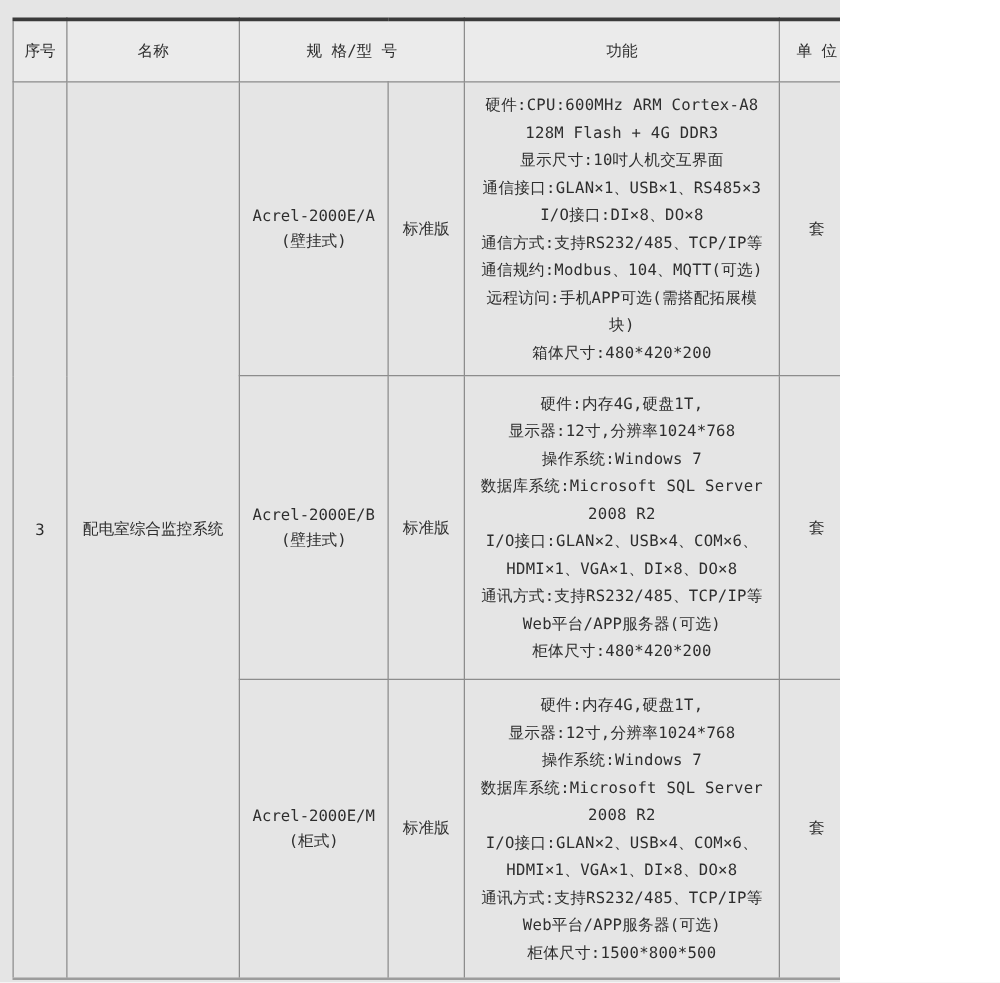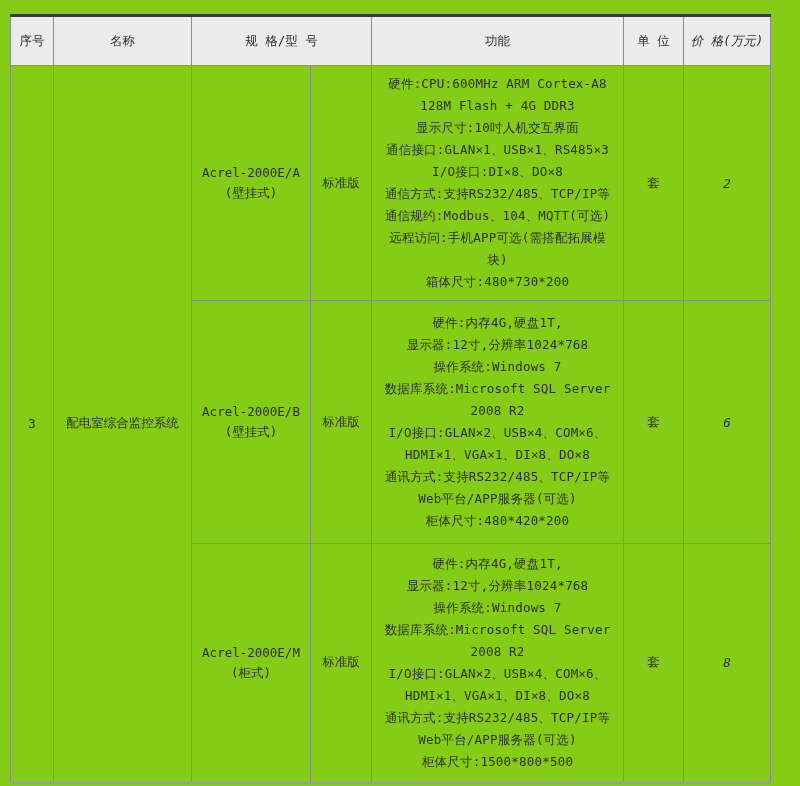--- a/index.html
+++ b/index.html
@@ -4,23 +4,23 @@
 <style>
   html, body {
     margin: 0;
     padding: 0;
     background: #ffffff;
     font-family: "DejaVu Sans Mono", "DejaVu Sans", monospace;
     color: #2e2e2e;
   }
   .page {
     position: relative;
-    width: 800px;
+    width: 672px;
     height: 786px;
-    background: #84cc16;
+    background: #e5e5e5;
     overflow: hidden;
   }
   table.spec-table {
     position: absolute;
     left: 10px;
     top: 14px;
     width: 760px;
     border-collapse: collapse;
     table-layout: fixed;
     border-top: 3px solid #3a3a3a;
@@ -94,21 +94,21 @@
         <td>标准版</td>
         <td class="func-cell">硬件:CPU:600MHz ARM Cortex-A8
 128M Flash + 4G DDR3
 显示尺寸:10吋人机交互界面
 通信接口:GLAN×1、USB×1、RS485×3
 I/O接口:DI×8、DO×8
 通信方式:支持RS232/485、TCP/IP等
 通信规约:Modbus、104、MQTT(可选)
 远程访问:手机APP可选(需搭配拓展模
 块)
-箱体尺寸:480*730*200</td>
+箱体尺寸:480*420*200</td>
         <td>套</td>
         <td class="edge-r">2</td>
       </tr>
       <tr class="row-2">
         <td class="model-cell">
           <div>Acrel-2000E/B</div>
           <div>(壁挂式)</div>
         </td>
         <td>标准版</td>
         <td class="func-cell">硬件:内存4G,硬盘1T,

